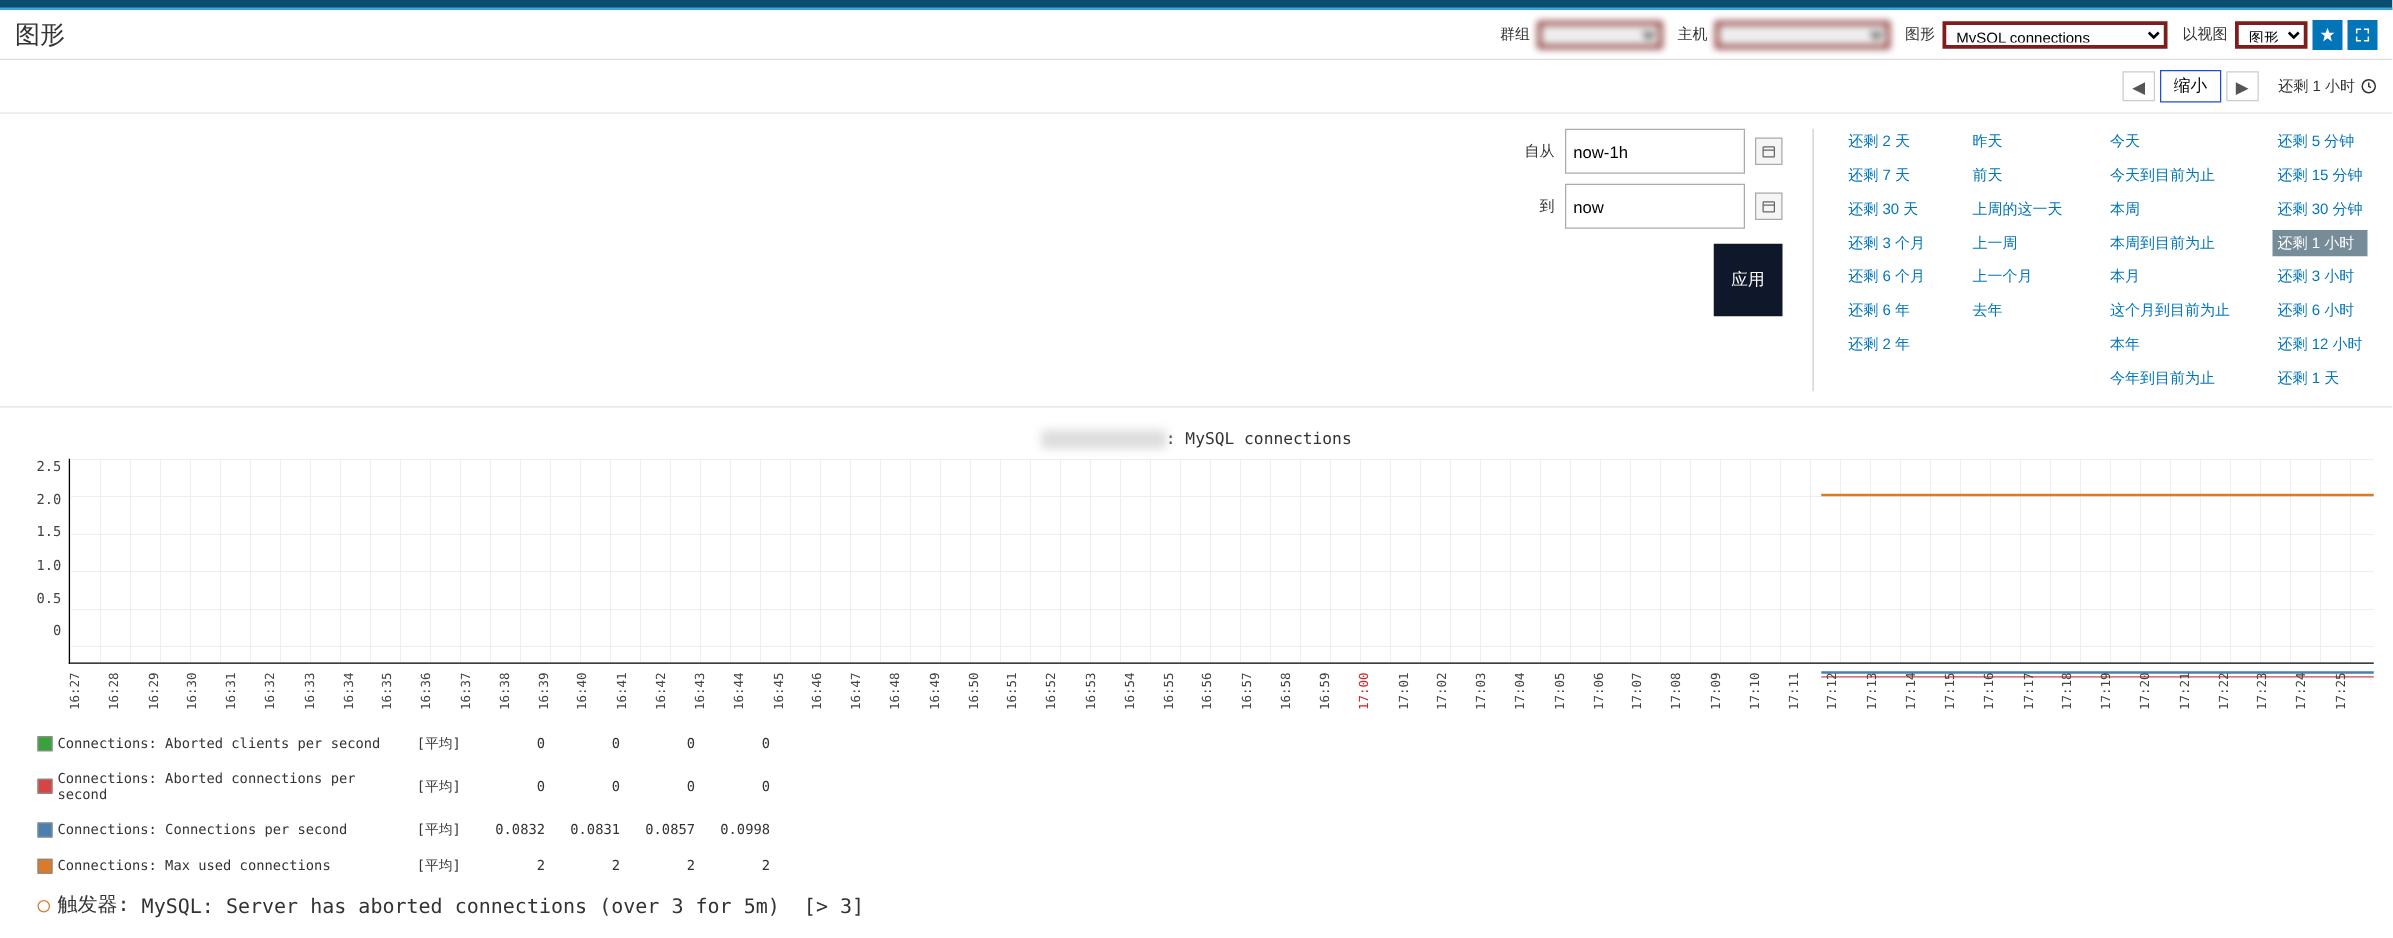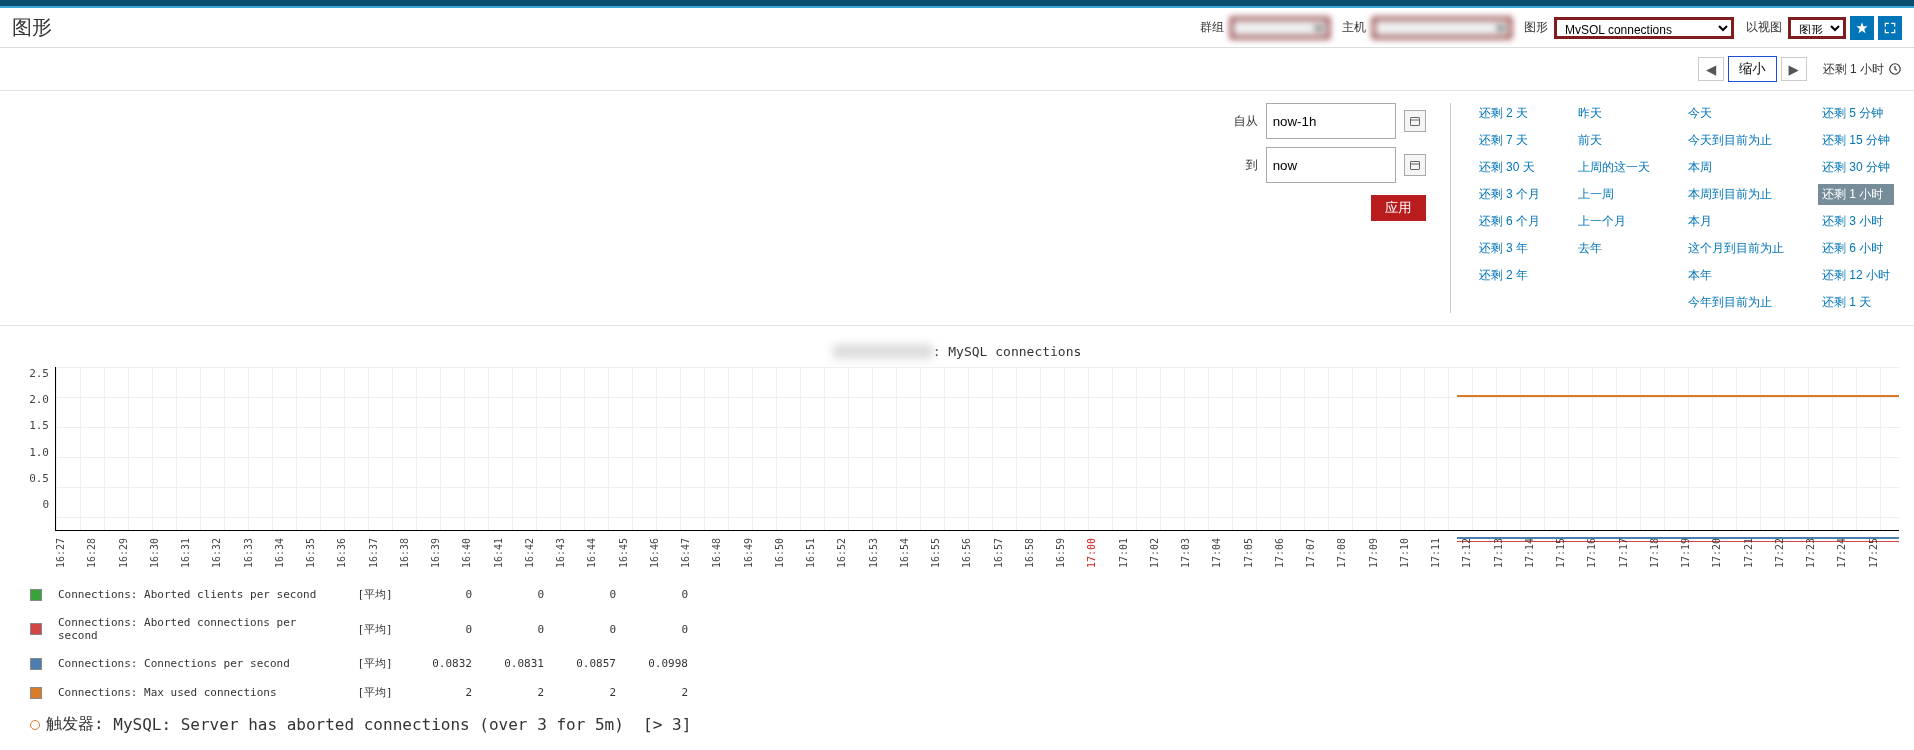--- a/index.html
+++ b/index.html
@@ -17,23 +17,23 @@
 
 .nav-bar { display: flex; justify-content: flex-end; align-items: center; padding: 8px 12px; gap: 4px; background: #fff; border-bottom: 1px solid #e0e0e0; }
 .nav-arrow { background: #fff; border: 1px solid #ccc; width: 26px; height: 24px; cursor: pointer; display: flex; align-items: center; justify-content: center; color: #555; }
 .nav-zoom { background: #fff; border: 1px solid #1d4ed8; padding: 3px 10px; cursor: pointer; }
 .nav-label { margin-left: 12px; display: flex; align-items: center; gap: 4px; }
 .clock-icon { width: 14px; height: 14px; }
 
 .time-panel { display: flex; justify-content: flex-end; padding: 12px 20px; gap: 24px; background: #fff; border-bottom: 1px solid #e0e0e0; }
 .time-inputs { display: flex; flex-direction: column; gap: 8px; }
 .time-row { display: flex; align-items: center; gap: 8px; justify-content: flex-end; }
-.time-input { border: 1px solid #aaa; padding: 17px 6px; width: 130px; height: 22px; }
+.time-input { border: 1px solid #aaa; padding: 17px 6px; width: 144px; height: 22px; }
 .cal-btn { width: 22px; height: 22px; border: 1px solid #aaa; background: #f5f5f5; cursor: pointer; display: flex; align-items: center; justify-content: center; }
-.apply-btn { background: #b91c1c; color: #fff; border: none; padding: 4px 14px; cursor: pointer; align-self: flex-end; margin-top: 4px; }
+.apply-btn { background: #0f172a; color: #fff; border: none; padding: 20px 14px; cursor: pointer; align-self: flex-end; margin-top: 4px; }
 .divider { width: 1px; background: #ccc; }
 .quick-links { display: flex; gap: 30px; }
 .quick-col { display: flex; flex-direction: column; gap: 6px; }
 .quick-link { color: #0275b8; text-decoration: none; cursor: pointer; white-space: nowrap; padding: 2px 4px; }
 .quick-link.active { background: #768d99; color: #fff; }
 
 .chart-container { padding: 10px 15px; background: #fff; margin-top: 8px; }
 .chart-title { text-align: center; font-family: monospace; font-size: 13px; margin-bottom: 8px; }
 .chart-title .blur-host { filter: blur(4px); display: inline-block; width: 100px; background: #ddd; }
 .chart-area { position: relative; height: 164px; display: flex; }
@@ -43,21 +43,21 @@
 .line-orange { background: #d97b29; top: 28px; left: 76%; right: 0; }
 .line-blue { background: #4a7fb0; top: 170px; left: 76%; right: 0; height: 1.5px; }
 .line-red { background: #d64545; top: 174px; left: 76%; right: 0; height: 1px; }
 .x-axis { display: flex; padding-left: 40px; font-family: monospace; font-size: 10px; color: #444; margin-top: 2px; }
 .x-tick { flex: 1; text-align: center; writing-mode: vertical-rl; transform: rotate(180deg); height: 40px; }
 .x-tick.red { color: #c22; }
 
 .legend { font-family: monospace; font-size: 11px; margin-top: 12px; padding-left: 15px; }
 .legend-header { display: flex; }
 .legend-header span { display: inline-block; text-align: right; }
-.legend-row { display: flex; align-items: center; margin: 14px 0; gap: 12px; }
+.legend-row { display: flex; align-items: center; margin: 14px 0; }
 .legend-swatch { width: 12px; height: 12px; border: 1px solid #888; margin-right: 4px; }
 .legend-name { width: 280px; }
 .legend-agg { width: 50px; text-align: center; }
 .legend-val { width: 60px; text-align: right; }
 .trigger-row { display: flex; align-items: center; margin-top: 6px; font-family: monospace; font-size: 16px; }
 .trigger-circle { width: 10px; height: 10px; border: 1.5px solid #d97b29; border-radius: 50%; margin-right: 6px; }
 </style>
 </head>
 <body>
 
@@ -131,21 +131,21 @@
     <button class="apply-btn">应用</button>
   </div>
   <div class="divider"></div>
   <div class="quick-links">
     <div class="quick-col" id="qc1">
         <a class="quick-link">还剩 2 天</a>
         <a class="quick-link">还剩 7 天</a>
         <a class="quick-link">还剩 30 天</a>
         <a class="quick-link">还剩 3 个月</a>
         <a class="quick-link">还剩 6 个月</a>
-        <a class="quick-link">还剩 3 年</a>
+        <a class="quick-link">还剩 6 年</a>
         <a class="quick-link">还剩 2 年</a>
       </div>
     <div class="quick-col" id="qc2">
         <a class="quick-link">昨天</a>
         <a class="quick-link">前天</a>
         <a class="quick-link">上周的这一天</a>
         <a class="quick-link">上一周</a>
         <a class="quick-link">上一个月</a>
         <a class="quick-link">去年</a>
       </div>

